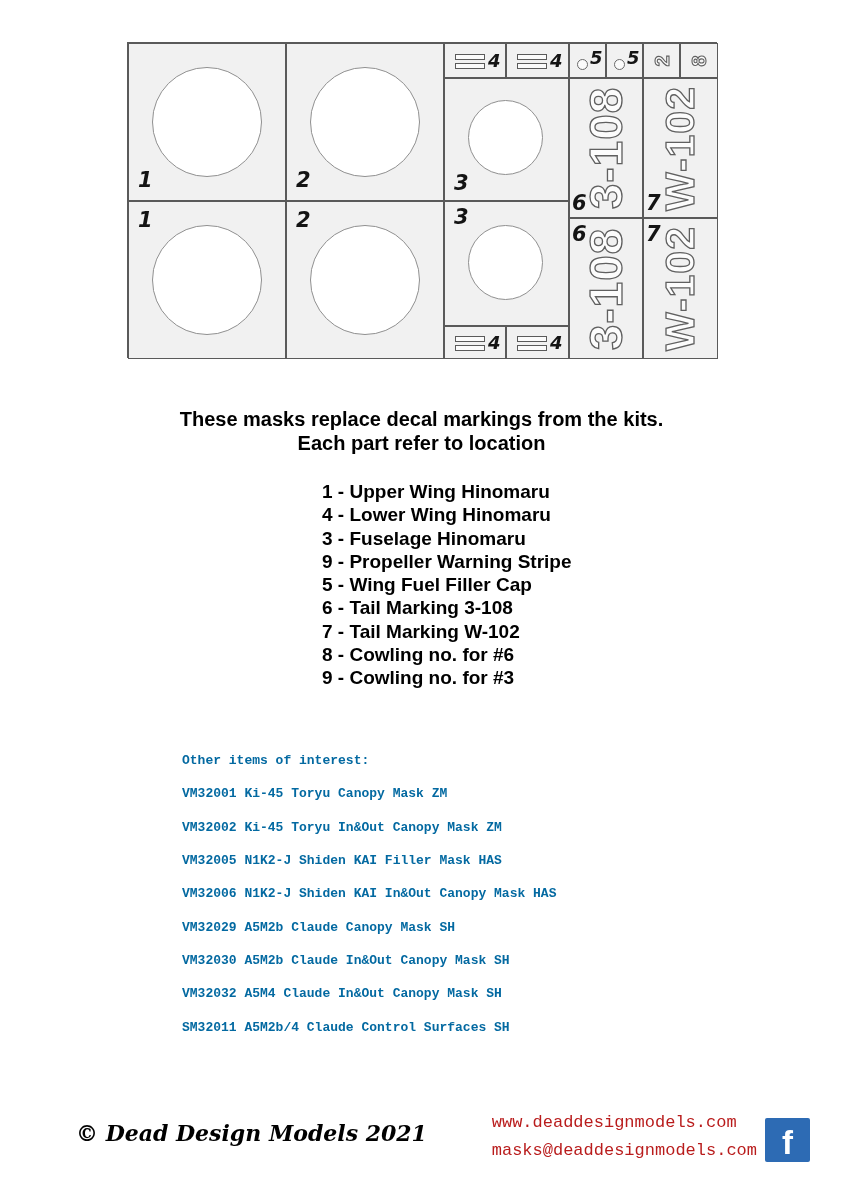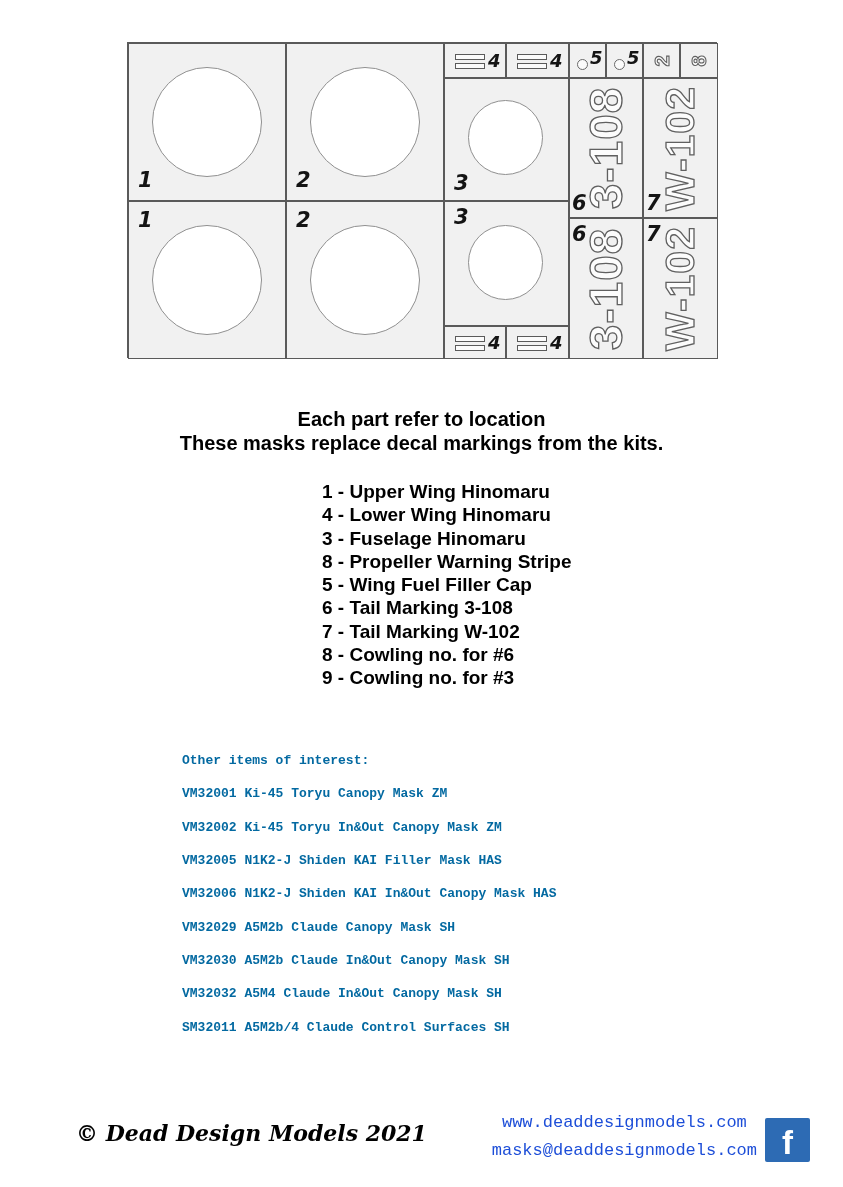--- a/index.html
+++ b/index.html
@@ -39,23 +39,23 @@
   .parts { position:absolute; left:285px; top:480px; font-weight:700;
            font-size:19px; line-height:23.3px;margin-left:37px; }
   .others{ position:absolute; left:182px; top:744px;
            font-family:"Liberation Mono", monospace; font-weight:700;
            font-size:13px; line-height:33.35px; color:#0369a1; }
 
   
   .copyright { position:absolute; left:76px; top:1120px;
                font-family:"DejaVu Serif", serif; font-style:italic; font-weight:700;
                font-size:22px; color:#000; white-space:nowrap; }
-  .contact   { position:absolute; right:86px; top:1109px; text-align:center;
+  .contact   { position:absolute; right:86px; top:1109px; text-align:left;
                font-family:"Liberation Mono", monospace; font-size:17px;
-               line-height:27.5px; color:#1d4ed8; }
+               line-height:27.5px; color:#b91c1c; }
   .fb { position:absolute; left:765px; top:1118px; width:45px; height:44px;
         background:#2d6bb4; border-radius:2px; color:#fff; font-weight:700;
         font-size:33px; text-align:center; line-height:50px; cursor:pointer;
         font-family:"Liberation Sans", sans-serif; }
 </style>
 </head>
 <body>
 
 <div class="sheet">
 
@@ -138,29 +138,29 @@
     <span class="otext t1">3-108</span>
     <span class="hw" style="left:2px;top:5px">6</span>
   </div>
   <div class="cell tailcell" style="left:515px;top:175px;width:75px;height:141px">
     <span class="otext t2">W-102</span>
     <span class="hw" style="left:2px;top:5px">7</span>
   </div>
 </div>
 
 <div class="intro">
+  <div>These masks replace decal markings from the kits.</div>
   <div>Each part refer to location</div>
-  <div>These masks replace decal markings from the kits.</div>
 </div>
 
 <div class="parts">
   <div>1 - Upper Wing Hinomaru</div>
   <div>4 - Lower Wing Hinomaru</div>
   <div>3 - Fuselage Hinomaru</div>
-  <div>8 - Propeller Warning Stripe</div>
+  <div>9 - Propeller Warning Stripe</div>
   <div>5 - Wing Fuel Filler Cap</div>
   <div>6 - Tail Marking 3-108</div>
   <div>7 - Tail Marking W-102</div>
   <div>8 - Cowling no. for #6</div>
   <div>9 - Cowling no. for #3</div>
 </div>
 
 <div class="others">
   <div>Other items of interest:</div>
   <div>VM32001 Ki-45 Toryu Canopy Mask ZM</div>

